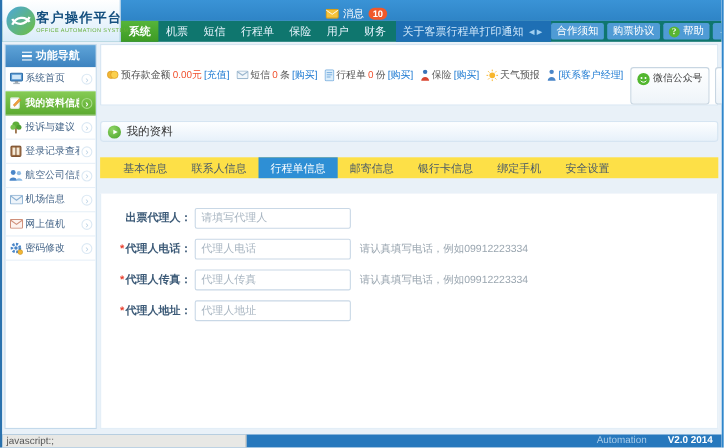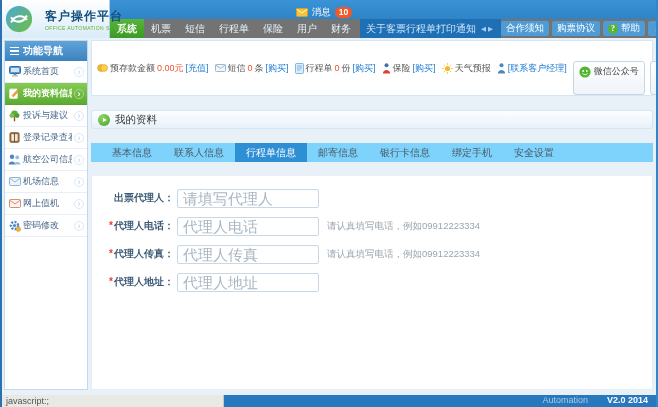--- a/index.html
+++ b/index.html
@@ -7,44 +7,44 @@
   .window { width:658px; height:407px; display:flex; flex-direction:column; background:#e9f1f8;
             border-left:2px solid #2a72ae; border-right:2px solid #2e86cb; overflow:hidden; }
 
   
   .header { flex:0 0 38px; position:relative; }
   .top-strip { height:19px; background:linear-gradient(#3a93d6,#2e84c6); display:flex; justify-content:flex-end;
                align-items:center; gap:14px; padding-right:10px; color:#fff; font-size:9.5px;flex-direction:column; }
   .hitem { display:flex; align-items:center; gap:4px; cursor:pointer; white-space:nowrap; }
   .badge { background:#f0582a; color:#fff; border-radius:7px; font-size:8.5px; padding:0 4px; height:11px;
            line-height:11px; font-weight:bold; }
-  .nav-row { height:19px; background:#737373; display:flex; align-items:stretch; padding-left:108px;
+  .nav-row { height:19px; background:#0f766e; display:flex; align-items:stretch; padding-left:108px;
              color:#e6f3fd; font-size:10px; white-space:nowrap;font-family:Liberation Serif, serif; }
   .nav-item { padding:0 7px; display:flex; align-items:center; cursor:pointer; }
   .nav-item.active { background:linear-gradient(#56b53a,#3d9a24); color:#fff; font-weight:bold; }
   .announcement { background:#1e6fb4; display:flex; align-items:center; gap:5px; padding:0 6px; margin-left:2px;
                   color:#cfe7fa; cursor:pointer; }
   .announce-arrows { font-size:6.5px; color:#9fcef0; letter-spacing:2px; }
   .nav-right { margin-left:auto; display:flex; align-items:center; gap:3px; padding-right:3px; }
   .nav-btn { background:#4f9bd5; border-radius:2px; height:15px; display:flex; align-items:center; gap:3px;
              padding:0 5px; font-size:9.5px; color:#fff; cursor:pointer; }
   .help-bubble { width:10px; height:10px; border-radius:50%; background:#59b531; color:#fff; font-size:8px;
                  font-weight:bold; text-align:center; line-height:10px; }
   .logout-glyph { font-size:10px; color:#d7ecfb; }
   .logo-block { position:absolute; left:0; top:0; width:108px; height:38px;
-                background:linear-gradient(180deg,#ffffff,#d9ecf9); display:flex; align-items:center; gap:12px;
+                background:linear-gradient(180deg,#ffffff,#d9ecf9); display:flex; align-items:center; gap:0;
                 padding:0 3px; border-right:1px solid #aecfe8; }
   .logo-title { font-size:12px; font-weight:bold; color:#15507f; letter-spacing:1px; white-space:nowrap; }
   .logo-sub { font-size:5px; color:#63ad35; letter-spacing:0.4px; white-space:nowrap; }
 
   
   .body { flex:1; display:flex; gap:3px; padding:2px 3px 5px 2px; background:#e9f1f8; min-height:0; }
   .sidebar { flex:0 0 84px; width:84px; background:#fff; border:1px solid #c3d9eb; display:flex; flex-direction:column; }
   .sb-header { flex:0 0 20px; background:linear-gradient(#5ea3d8,#3d83bf); color:#fff; font-size:10px;
-               font-weight:bold; display:flex; align-items:center; gap:4px; padding:0 5px; }
+               font-weight:bold; display:flex; align-items:center; gap:4px; padding:0 5px;justify-content:center; }
   .menu-icon { width:9px; display:flex; flex-direction:column; gap:2px; }
   .menu-icon i { height:1.5px; background:#fff; display:block; }
   .sb-item { flex:0 0 22px; display:flex; align-items:center; gap:2px; padding:0 3px;
              border-bottom:1px solid #e7f0f8; font-size:9px; color:#47678a; cursor:pointer; white-space:nowrap; }
   .sb-item .lbl { overflow:hidden; }
   .sb-item .chev { margin-left:auto; color:#b7cfe3; font-size:9px; width:10px; height:10px;
                    border:1px solid #dce9f4; border-radius:50%; line-height:8px; text-align:center; flex:0 0 10px; }
   .sb-item.active { background:linear-gradient(#86cb55,#5cab30); color:#fff; border-bottom-color:#58a52c; font-weight:bold; }
   .sb-item.active .chev { color:#fff; border-color:#a8db88; }
   .sb-icon { flex:0 0 13px; width:13px; height:12px; display:flex; align-items:center; justify-content:center; }
@@ -60,32 +60,32 @@
             display:flex; align-items:flex-end; gap:3px; padding:16px 5px; font-size:9px; color:#444; cursor:pointer;margin-top:20px; }
 
   .content-header { flex:0 0 19px; background:linear-gradient(#fdfeff,#e7f1fa); border:1px solid #d6e5f2;
                     border-radius:3px; display:flex; align-items:center; gap:5px; padding:0 6px; font-size:10.5px;
                     font-weight:normal; color:#333; }
   .play-icon { width:12px; height:12px; border-radius:50%; background:radial-gradient(circle at 35% 30%,#8fd465,#47a229);
                display:flex; align-items:center; justify-content:center; }
   .play-icon::after { content:""; border-left:4px solid #fff; border-top:2.5px solid transparent;
                       border-bottom:2.5px solid transparent; margin-left:1px; }
 
-  .tabs { flex:0 0 19px; background:#7dd3fc; display:flex; align-items:stretch; padding-left:10px;
+  .tabs { flex:0 0 19px; background:#fde047; display:flex; align-items:stretch; padding-left:10px;
           font-size:10px; color:#4a5a68; white-space:nowrap; }
   .tab { padding:0 11px; display:flex; align-items:center; cursor:pointer; }
   .tab.active { background:#2e8fd5; color:#fff; }
 
   .form-area { flex:1; background:#fff; padding:12px 0 0 14px; border:1px solid #e3eef7; border-top:none; }
   .form-row { display:flex; align-items:center; margin-bottom:8px; height:20px; }
   .form-label { flex:0 0 68px; width:68px; text-align:right; font-size:10px; color:#3c5a77; font-weight:bold;
                 white-space:nowrap; }
   .req { color:#e8402e; margin-right:1px; font-weight:bold; }
   .form-input { width:142px; height:19px; border:1px solid #c9d8e6; border-radius:2px; margin-left:3px;
-                padding:0 5px; font-size:15px; color:#333; outline:none; font-family:inherit; }
+                padding:0 5px; font-size:10px; color:#333; outline:none; font-family:inherit; }
   .form-input::placeholder { color:#a9b6c2; }
   .form-hint { margin-left:8px; font-size:9.5px; color:#9aa6b0; }
 
   
   .statusbar { flex:0 0 12px; background:#2778bd; display:flex; align-items:flex-start; font-size:9px; }
   .status-chip { flex:0 0 222px; width:222px; height:12px; background:#e8e8e5; border-right:1px solid #c6c6c2;
                  color:#555; padding:0 4px; line-height:12px; }
   .status-right { margin-left:auto; padding-right:8px; color:#a7cbe8; white-space:nowrap; }
   .status-right b { color:#fff; margin-left:19px; font-weight:bold; }
   svg { display:block; }

